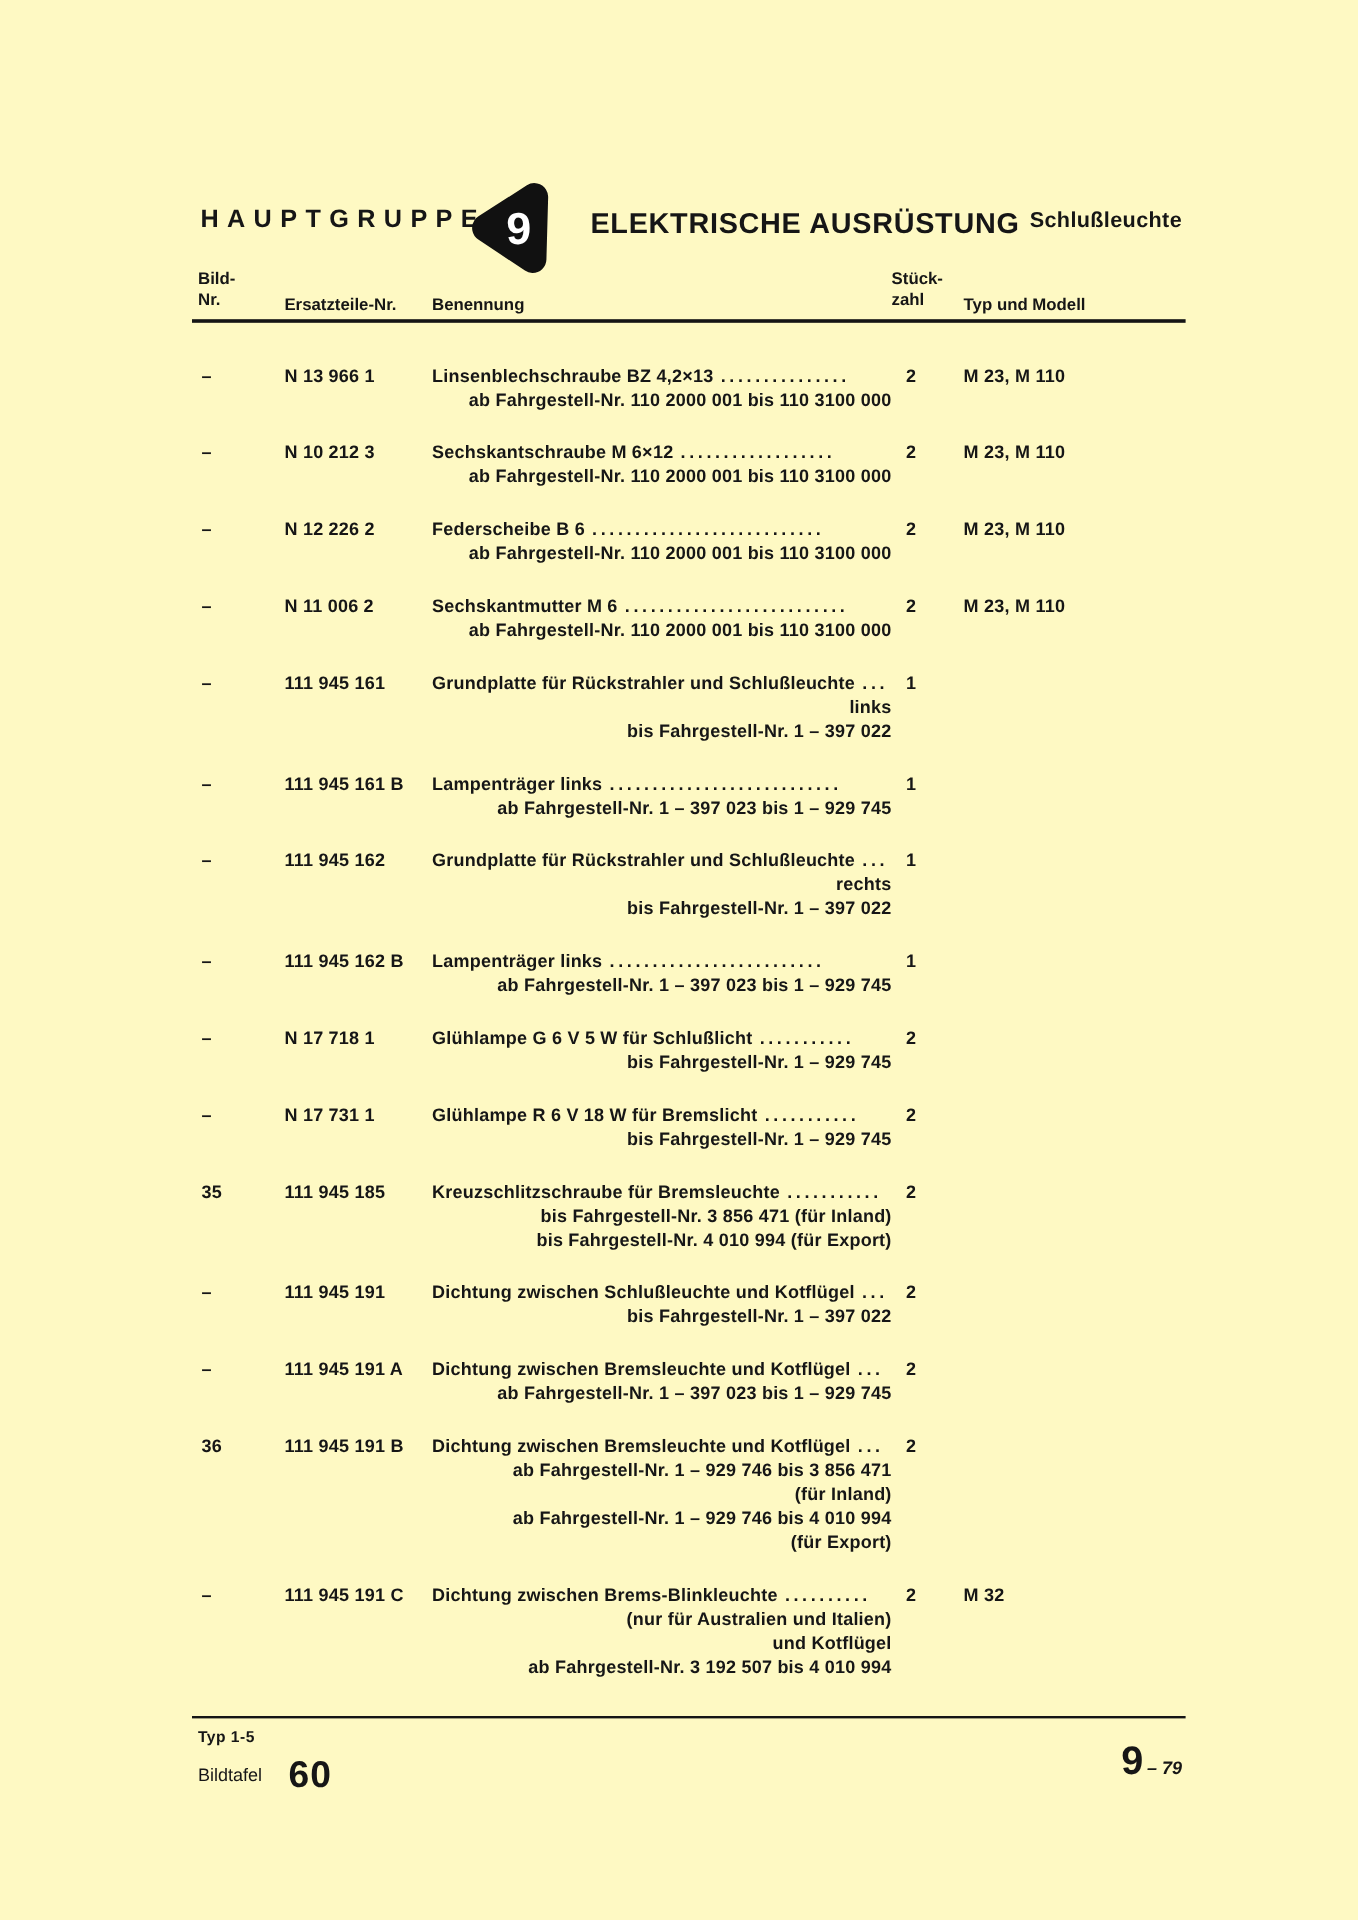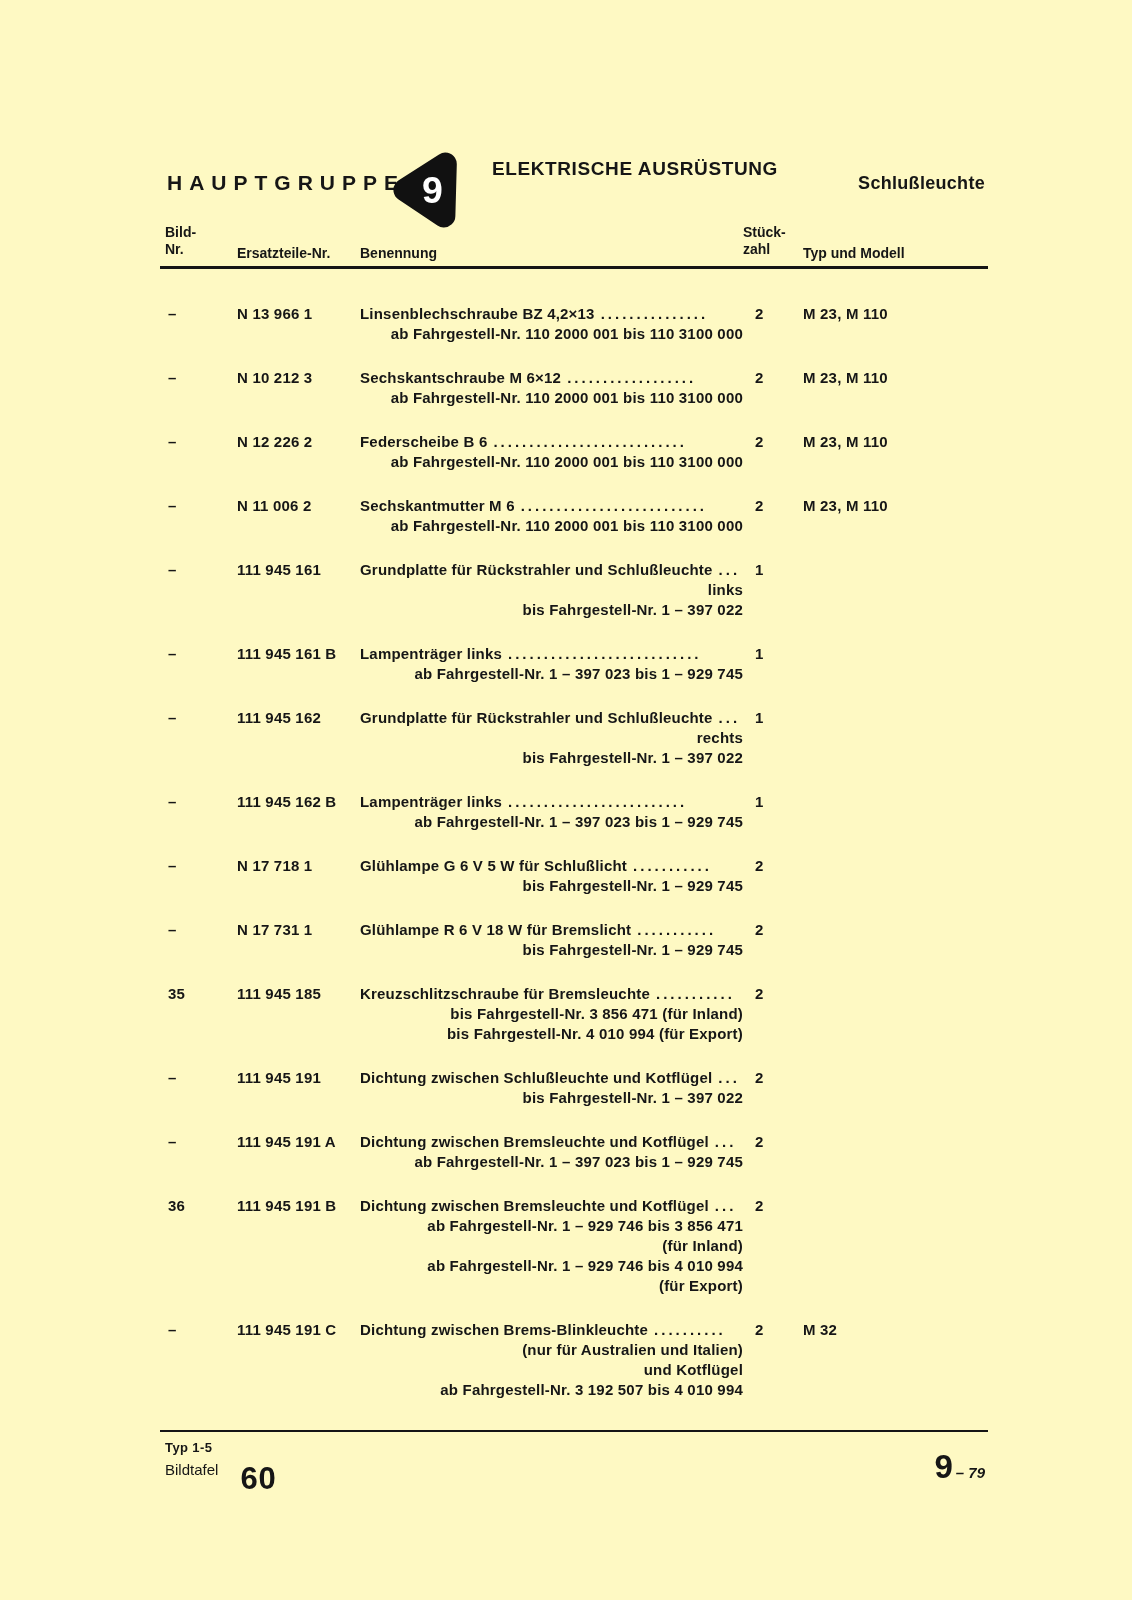--- a/index.html
+++ b/index.html
@@ -40,22 +40,22 @@
     width: 72px;
     height: 92px;
   }
   .badge text {
     font-family: "Liberation Sans", "DejaVu Sans", sans-serif;
     font-weight: 700;
   }
   .section-title {
     position: absolute;
     left: 327px;
-    top: 158px;
-    font-size: 19px;
+    top: 173px;
+    font-size: 24px;
     letter-spacing: 0.6px;
     white-space: nowrap;
   }
   .subject {
     position: absolute;
     right: 0;
     top: 173px;
     font-size: 18px;
     letter-spacing: 0.3px;
     white-space: nowrap;
@@ -115,21 +115,21 @@
     position: absolute;
     left: 0;
     top: 1440px;
   }
   .type-label {
     font-size: 13px;
     letter-spacing: 0.4px;
   }
   .plate-line {
     display: flex;
-    align-items: flex-start;
+    align-items: center;
     margin-top: 6px;
   }
   .plate-label { font-size: 15px; font-weight: 400; }
   .plate-no {
     font-size: 31px;
     font-weight: 700;
     margin-left: 22px;
     letter-spacing: 1px;
   }
   .footer-page {

